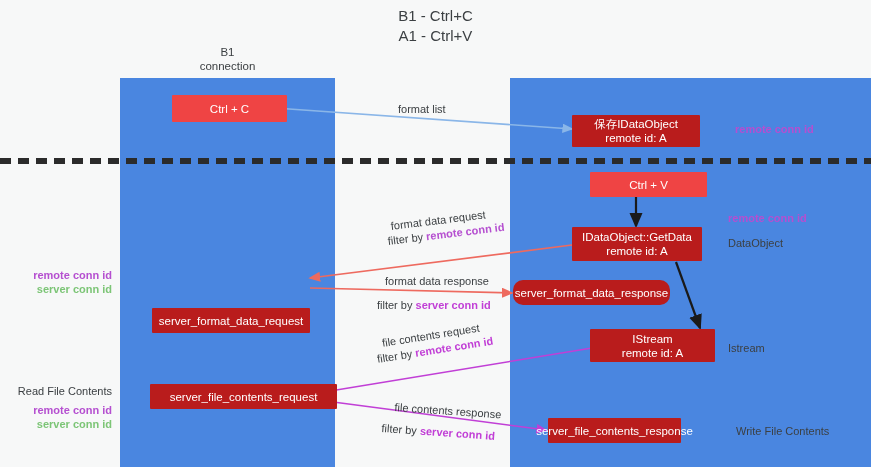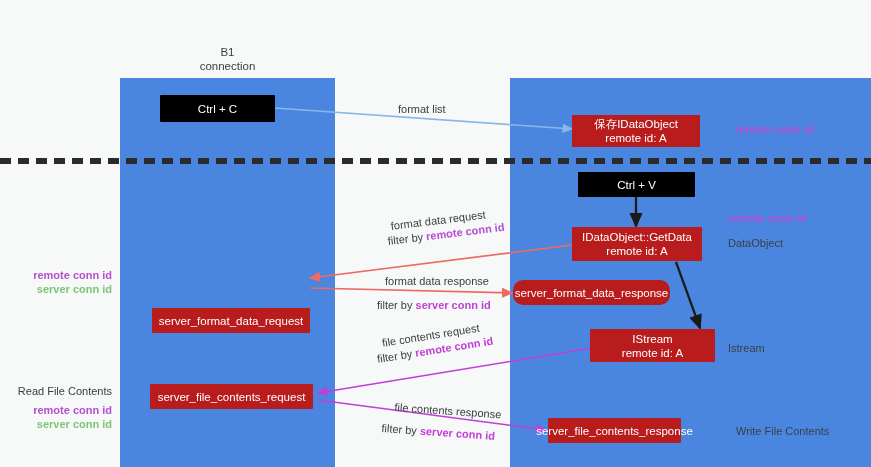--- a/index.html
+++ b/index.html
@@ -27,41 +27,43 @@
   }
   .colhead-b1{left:140px;top:45px;width:175px;}
   .colhead-a1{left:530px;top:45px;width:200px;}
 
   .node{
     position:absolute;border-radius:1px;
     display:flex;align-items:center;justify-content:center;
     text-align:center;color:#ffffff;font-size:11.5px;line-height:14px;
     white-space:pre-line;box-sizing:border-box;padding:2px 4px;
   }
-  .node.green{background:#000000;}
+  .node.green{background:#ef4444;margin-left:12px;}
   .node.orange{background:#b91c1c;}
 
   .lbl{
     position:absolute;font-size:11px;line-height:14px;color:#3c4043;
     white-space:nowrap;
   }
   .lbl.right{text-align:right;}
   .purple{color:#b54fd0;font-weight:bold;}
   .green-t{color:#7cc576;font-weight:bold;}
   .magenta{color:#c13fd6;font-weight:bold;}
   svg.over{position:absolute;left:0;top:0;width:871px;height:467px;pointer-events:none;}
 </style>
 </head>
 <body>
 
 <div id="stage">
 
   <div class="lane lane-b1"></div>
   <div class="lane lane-a1"></div>
 
+  <div class="ttl">B1 - Ctrl+C
+A1 - Ctrl+V</div>
 
   <div class="colhead colhead-b1">B1
 connection</div>
 
   <svg class="over" viewBox="0 0 871 467">
     <defs>
       <marker id="ah-blue" markerWidth="7" markerHeight="7" refX="6" refY="3" orient="auto">
         <path d="M0,0 L7,3 L0,6 z" fill="#8ab6e8"></path>
       </marker>
       <marker id="ah-red" markerWidth="7" markerHeight="7" refX="6" refY="3" orient="auto">
@@ -102,21 +104,21 @@
   <div class="node orange" style="left:572px;top:227px;width:130px;height:34px;">IDataObject::GetData
 remote id: A</div>
 
   <div class="node orange" style="left:152px;top:268px;width:158px;height:25px;margin-top:40px;">server_format_data_request</div>
 
   <div class="node orange" style="left:513px;top:280px;width:157px;height:25px;border-radius:10px;">server_format_data_response</div>
 
   <div class="node orange" style="left:590px;top:329px;width:125px;height:33px;">IStream
 remote id: A</div>
 
-  <div class="node orange" style="left:150px;top:384px;width:163px;height:25px;">server_file_contents_request</div>
+  <div class="node orange" style="left:150px;top:384px;width:187px;height:25px;">server_file_contents_request</div>
 
   <div class="node orange" style="left:548px;top:418px;width:133px;height:25px;">server_file_contents_response</div>
 
   <div class="lbl" style="left:398px;top:102px;">format list</div>
 
   <div class="lbl" style="left:390px;top:219px;transform:rotate(-7deg);transform-origin:left top;">
     <span>format data request</span>
   </div>
   <div class="lbl" style="left:387px;top:234px;transform:rotate(-7deg);transform-origin:left top;">
     <span>filter by </span><span class="purple">remote conn id</span>

